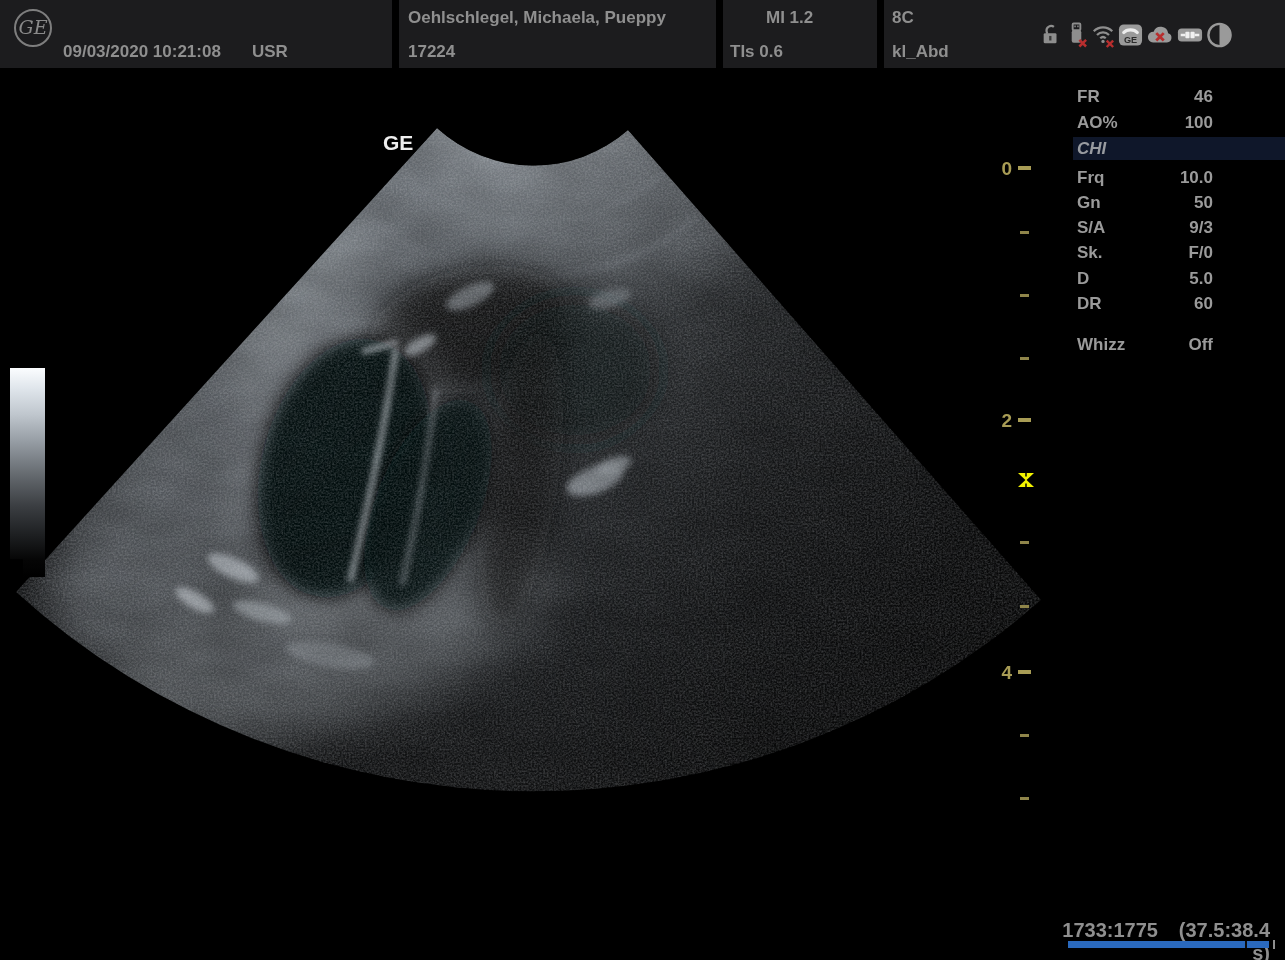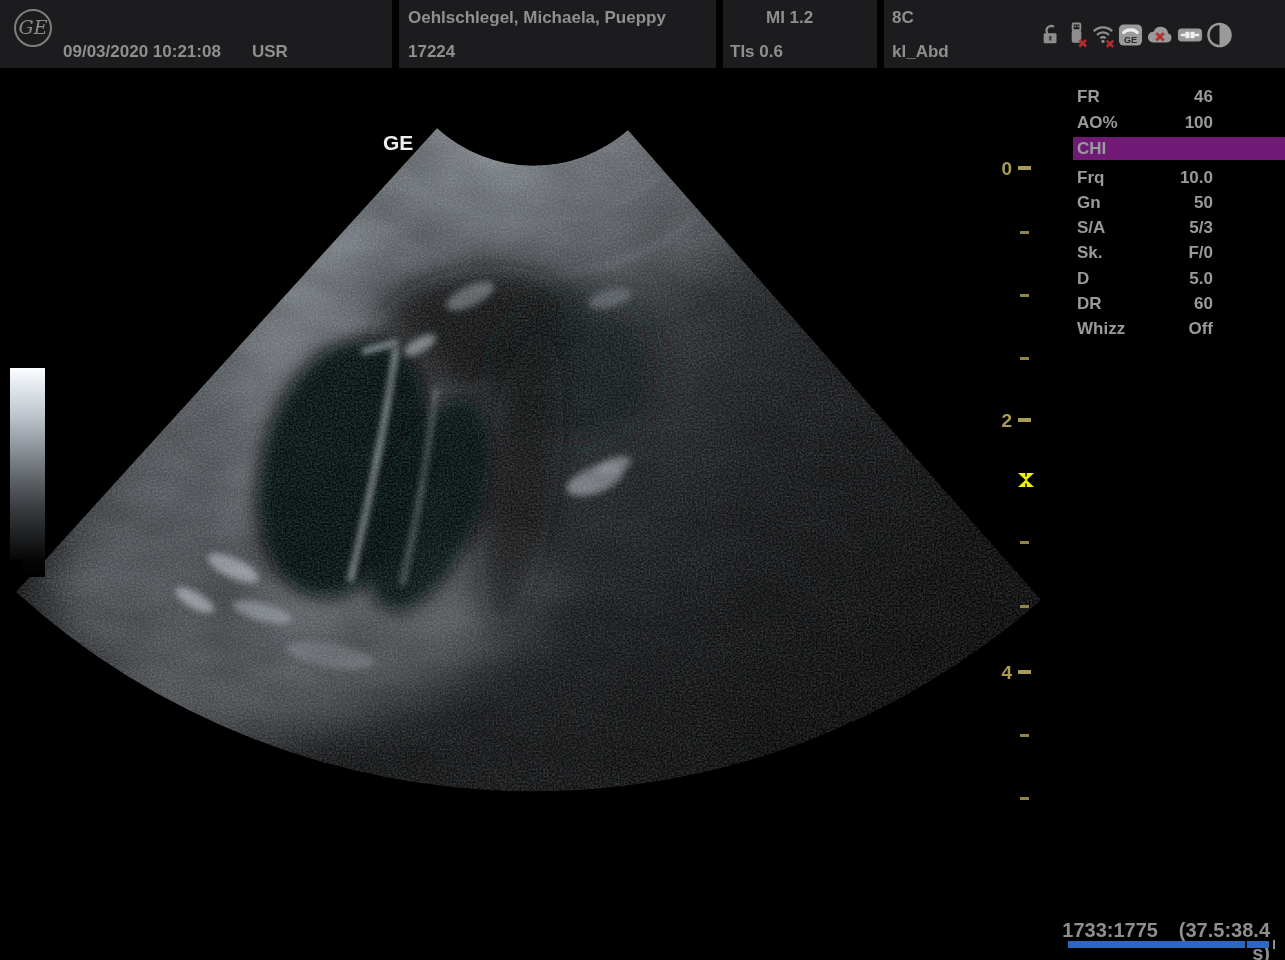--- a/index.html
+++ b/index.html
@@ -15,21 +15,21 @@
   .ge-logo span{font-family:"DejaVu Serif",serif;font-style:italic;font-size:19px;color:#8a8a8a;
                 transform:translateY(-1px);}
   .icon-row{position:absolute;left:1040px;top:20px;display:flex;align-items:center;gap:3px;height:30px;}
   .icon-row span{display:inline-flex;}
 
   
   .param-row{position:absolute;left:1073px;width:212px;height:23px;color:#9a9a9a;
              font-size:17px;font-weight:bold;line-height:23px;}
   .param-row .lbl{position:absolute;left:4px;}
   .param-row .val{position:absolute;right:72px;text-align:left;}
-  .param-row.hl{background:#701a75;color:#989ba0;}
+  .param-row.hl{background:#0f172a;color:#989ba0;font-style:italic;}
 
   
   .depth-num{position:absolute;width:24px;text-align:right;color:#a89c55;
              font-size:19px;font-weight:bold;}
   .tick-major{position:absolute;left:1018px;width:13px;height:4px;background:#a89c55;}
   .tick-minor{position:absolute;left:1020px;width:9px;height:3px;background:#8f854a;}
 
   
   .graybar{position:absolute;left:10px;top:368px;width:35px;height:209px;
     background:linear-gradient(#fbfdff 0%,#dfe5eb 10%,#c0c7ce 22%,#939aa1 36%,#62676c 52%,
@@ -227,35 +227,35 @@
   <div class="param-row" style="top:166px;">
     <span class="lbl">Frq</span>
     <span class="val">10.0</span>
   </div>
   <div class="param-row" style="top:191px;">
     <span class="lbl">Gn</span>
     <span class="val">50</span>
   </div>
   <div class="param-row" style="top:216px;">
     <span class="lbl">S/A</span>
-    <span class="val">5/3</span>
+    <span class="val">9/3</span>
   </div>
   <div class="param-row" style="top:241px;">
     <span class="lbl">Sk.</span>
     <span class="val">F/0</span>
   </div>
   <div class="param-row" style="top:267px;">
     <span class="lbl">D</span>
     <span class="val">5.0</span>
   </div>
   <div class="param-row" style="top:292px;">
     <span class="lbl">DR</span>
     <span class="val">60</span>
   </div>
-  <div class="param-row" style="top:317px;">
+  <div class="param-row" style="top:333px;">
     <span class="lbl">Whizz</span>
     <span class="val">Off</span>
   </div>
 </div>
 
 <div>
   <span class="depth-num" style="left:988px;top:158px;">0</span>
   <span class="depth-num" style="left:988px;top:410px;">2</span>
   <span class="depth-num" style="left:988px;top:662px;">4</span>
 

